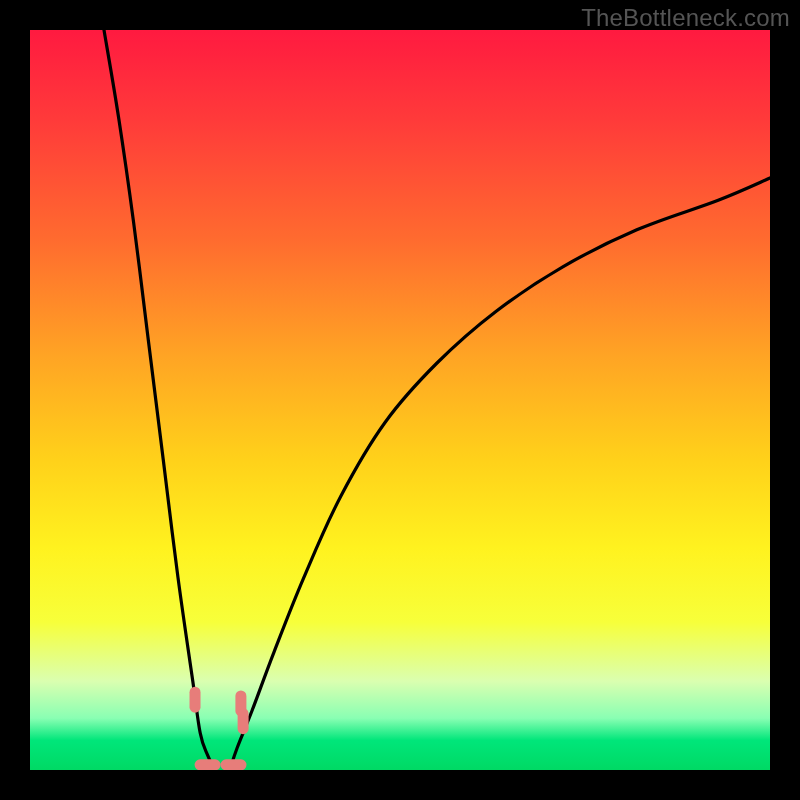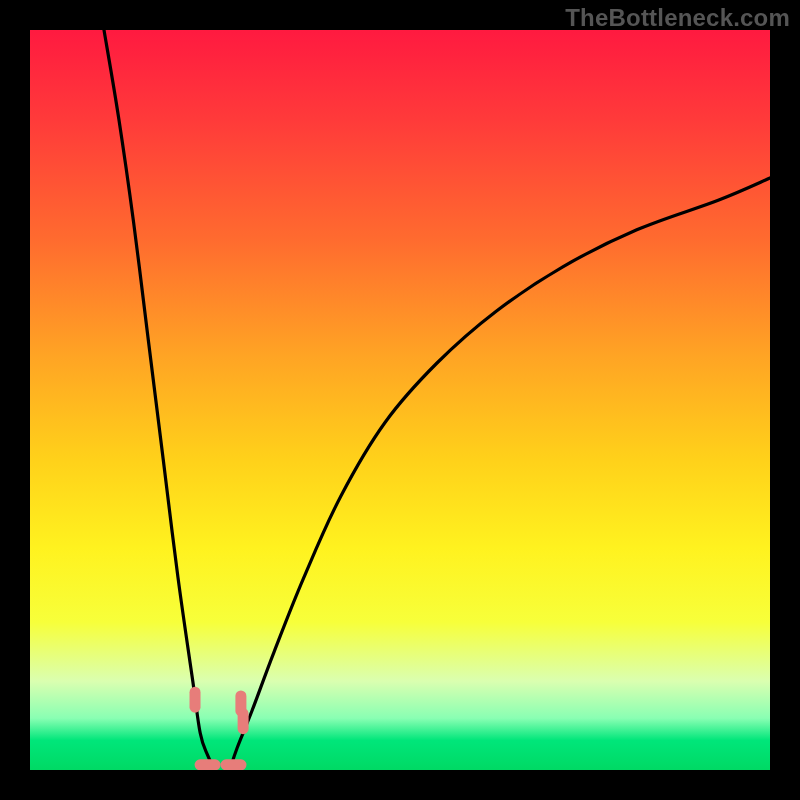--- a/index.html
+++ b/index.html
@@ -16,21 +16,21 @@
     width: 800px;
     height: 800px;
     background: #000;
   }
   .watermark {
     position: absolute;
     top: 4px;
     right: 10px;
     color: #555;
     font-size: 24px;
-    font-weight: 700;
+    font-weight: 400;
     letter-spacing: 0.2px;
     z-index: 20;
   }
   .plot {
     position: absolute;
     left: 30px;
     top: 30px;
     width: 740px;
     height: 740px;
     overflow: hidden;

